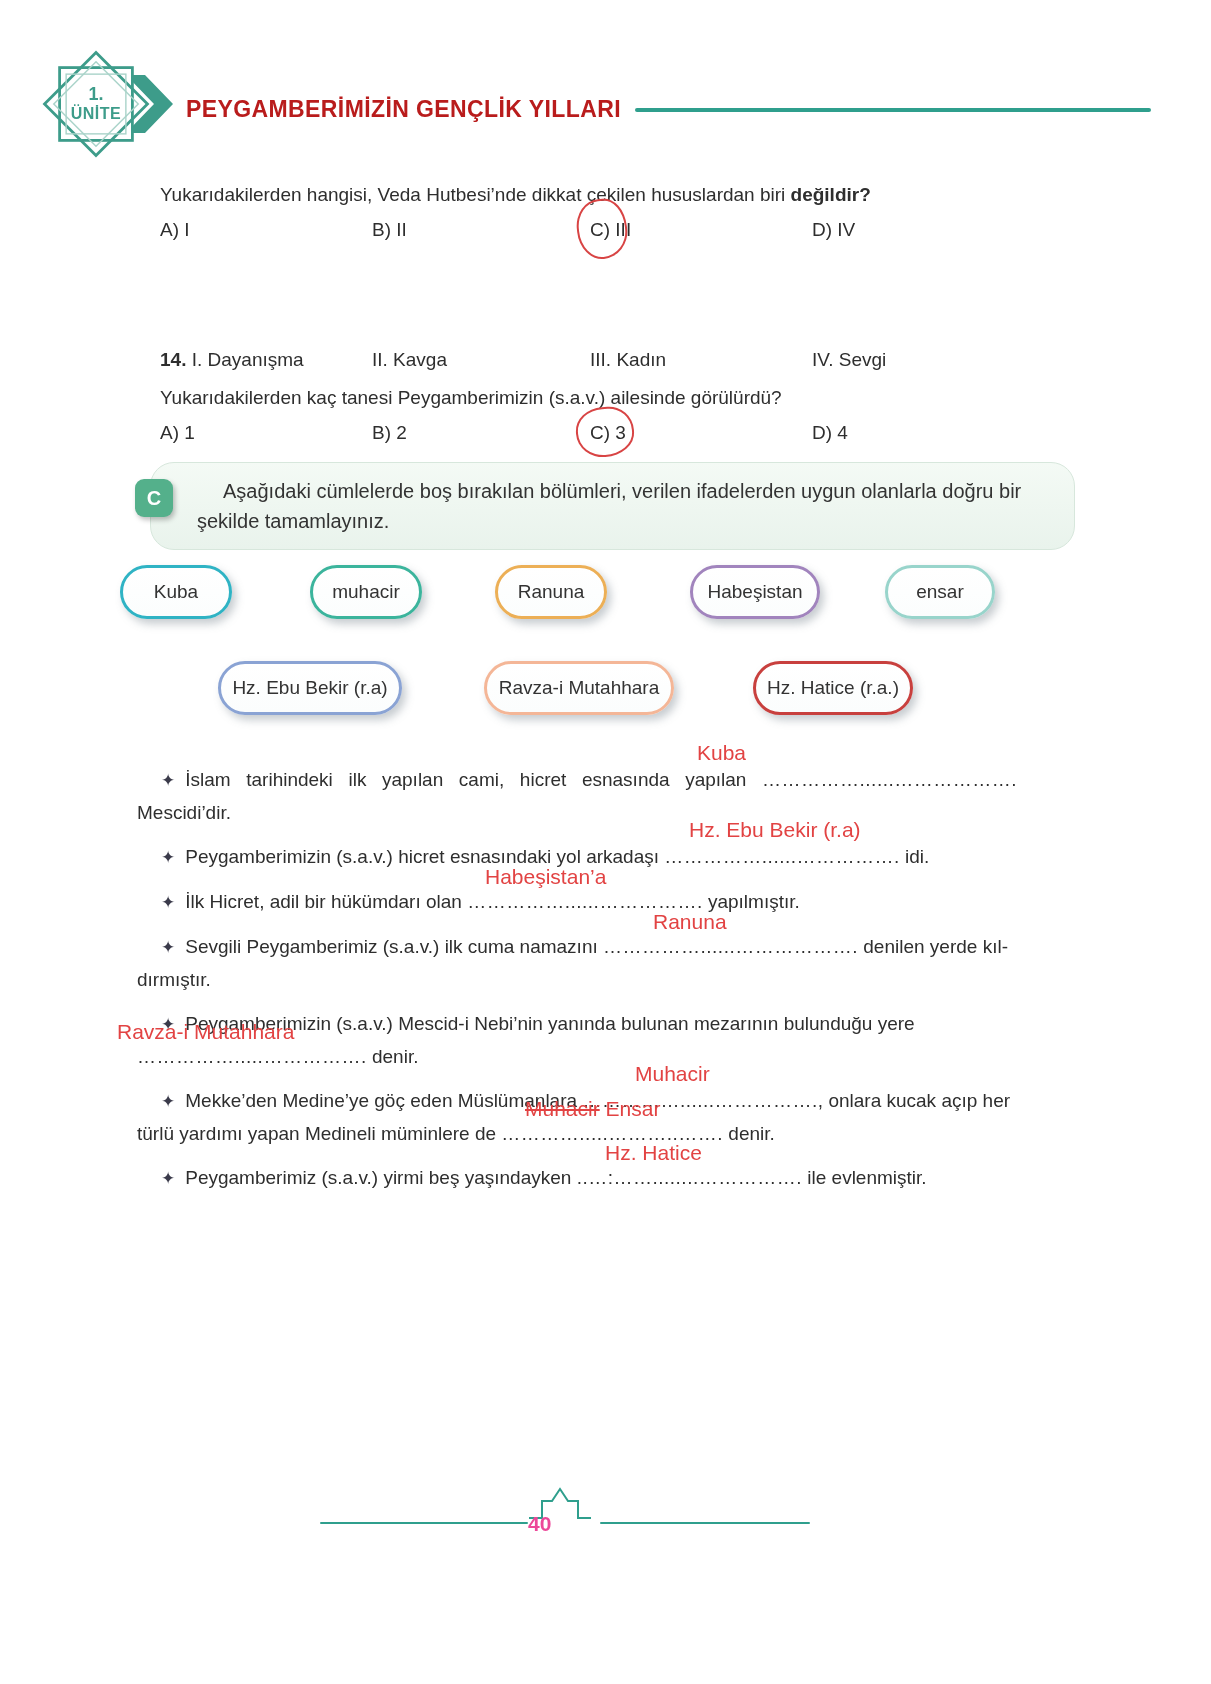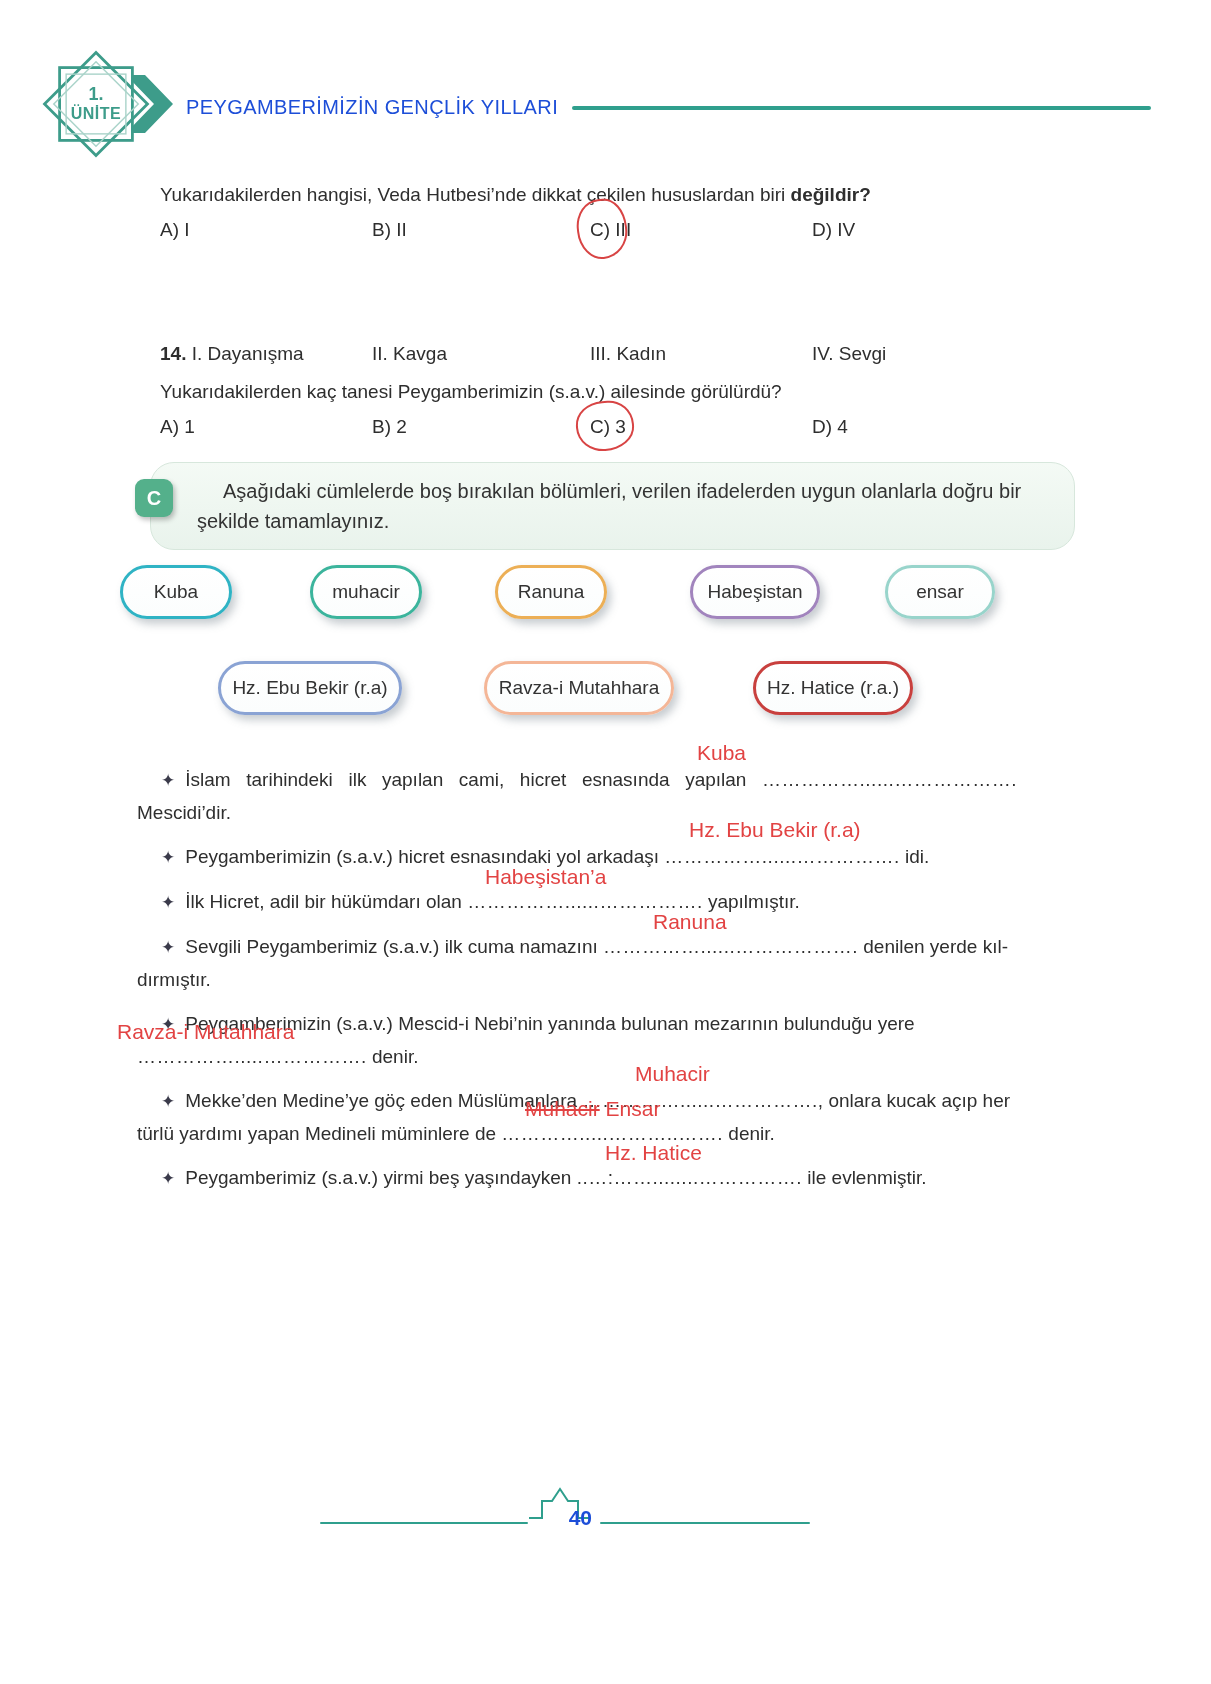--- a/index.html
+++ b/index.html
@@ -14,30 +14,30 @@
   .star { position:absolute; left:0; top:0; z-index:1; }
   .badge-text {
     position:absolute; left:0; top:0; width:112px; height:112px; z-index:2;
     display:flex; flex-direction:column; align-items:center; justify-content:center;
     color:#3d9c8a; font-weight:bold; line-height:19px;
   }
   .badge-text .num { font-size:18px; }
   .badge-text .lbl { font-size:16px; letter-spacing:0.5px; }
 
   .header { position:absolute; left:186px; top:96px; right:60px; display:flex; align-items:center; gap:14px; }
-  .header .title { color:#1d4ed8; font-weight:normal; font-size:20px; letter-spacing:0.4px; white-space:nowrap; }
+  .header .title { color:#b91c1c; font-weight:bold; font-size:23px; letter-spacing:0.4px; white-space:nowrap; }
   .header .rule { flex:1; height:4px; background:#2f9f8d; border-radius:3px; }
 
   
   .q { position:absolute; left:160px; width:884px; font-size:19px; }
   .q13 { top:172px; }
   .q14 { top:338px; }
   .r2 { display:grid; grid-template-columns:408px 1fr; line-height:31px; }
   .r2 .indent { padding-left:33px; }
-  .r4 { display:grid; grid-template-columns:212px 218px 222px 1fr; line-height:31px; }
+  .r4 { display:grid; grid-template-columns:212px 218px 222px 1fr; line-height:31px;margin-top:6px; }
   .stem { margin-top:7px; line-height:31px; }
   .opts { display:grid; grid-template-columns:212px 218px 222px 1fr; margin-top:4px; line-height:31px; }
   .qnum { font-weight:bold; }
   .optc { position:relative; display:inline-block; }
   .circle {
     position:absolute; display:block; border:2.5px solid #d84444;
     border-radius:50% 45% 55% 50% / 48% 52% 48% 52%; pointer-events:none;
   }
   .c13 { left:-13px; top:-15px; width:46px; height:56px; transform:rotate(-6deg); }
   .c14 { left:-14px; top:-10px; width:54px; height:46px; transform:rotate(-4deg); }
@@ -89,21 +89,21 @@
   .a6b { left:388px; top:13px; }
   .a7 { left:468px; top:-20px; }
   .struck { text-decoration:line-through; text-decoration-thickness:2px; }
 
   
   .footer { position:absolute; left:0; top:1484px; width:1211px; height:70px; }
   .f-rule { position:absolute; top:38px; height:2px; background:#2f9f8d; border-radius:1px; }
   .f-left { left:320px; width:208px; }
   .f-right { left:600px; width:210px; }
   .f-orn { position:absolute; left:528px; top:2px; }
-  .f-num { position:absolute; left:528px; top:22px; width:64px; text-align:right; font-size:21px; font-weight:bold; color:#1d4ed8; }
+  .f-num { position:absolute; left:528px; top:28px; width:64px; text-align:left; font-size:21px; font-weight:bold; color:#ec4899; }
 </style>
 </head>
 <body>
 
 <div class="page">
 
   <div class="badge-wrap">
     <svg class="chevron" width="56" height="60" viewBox="0 0 56 60">
       <polygon points="6,1 25,1 53,30 25,59 6,59 34,30" fill="#3d9c8a"></polygon>
     </svg>

